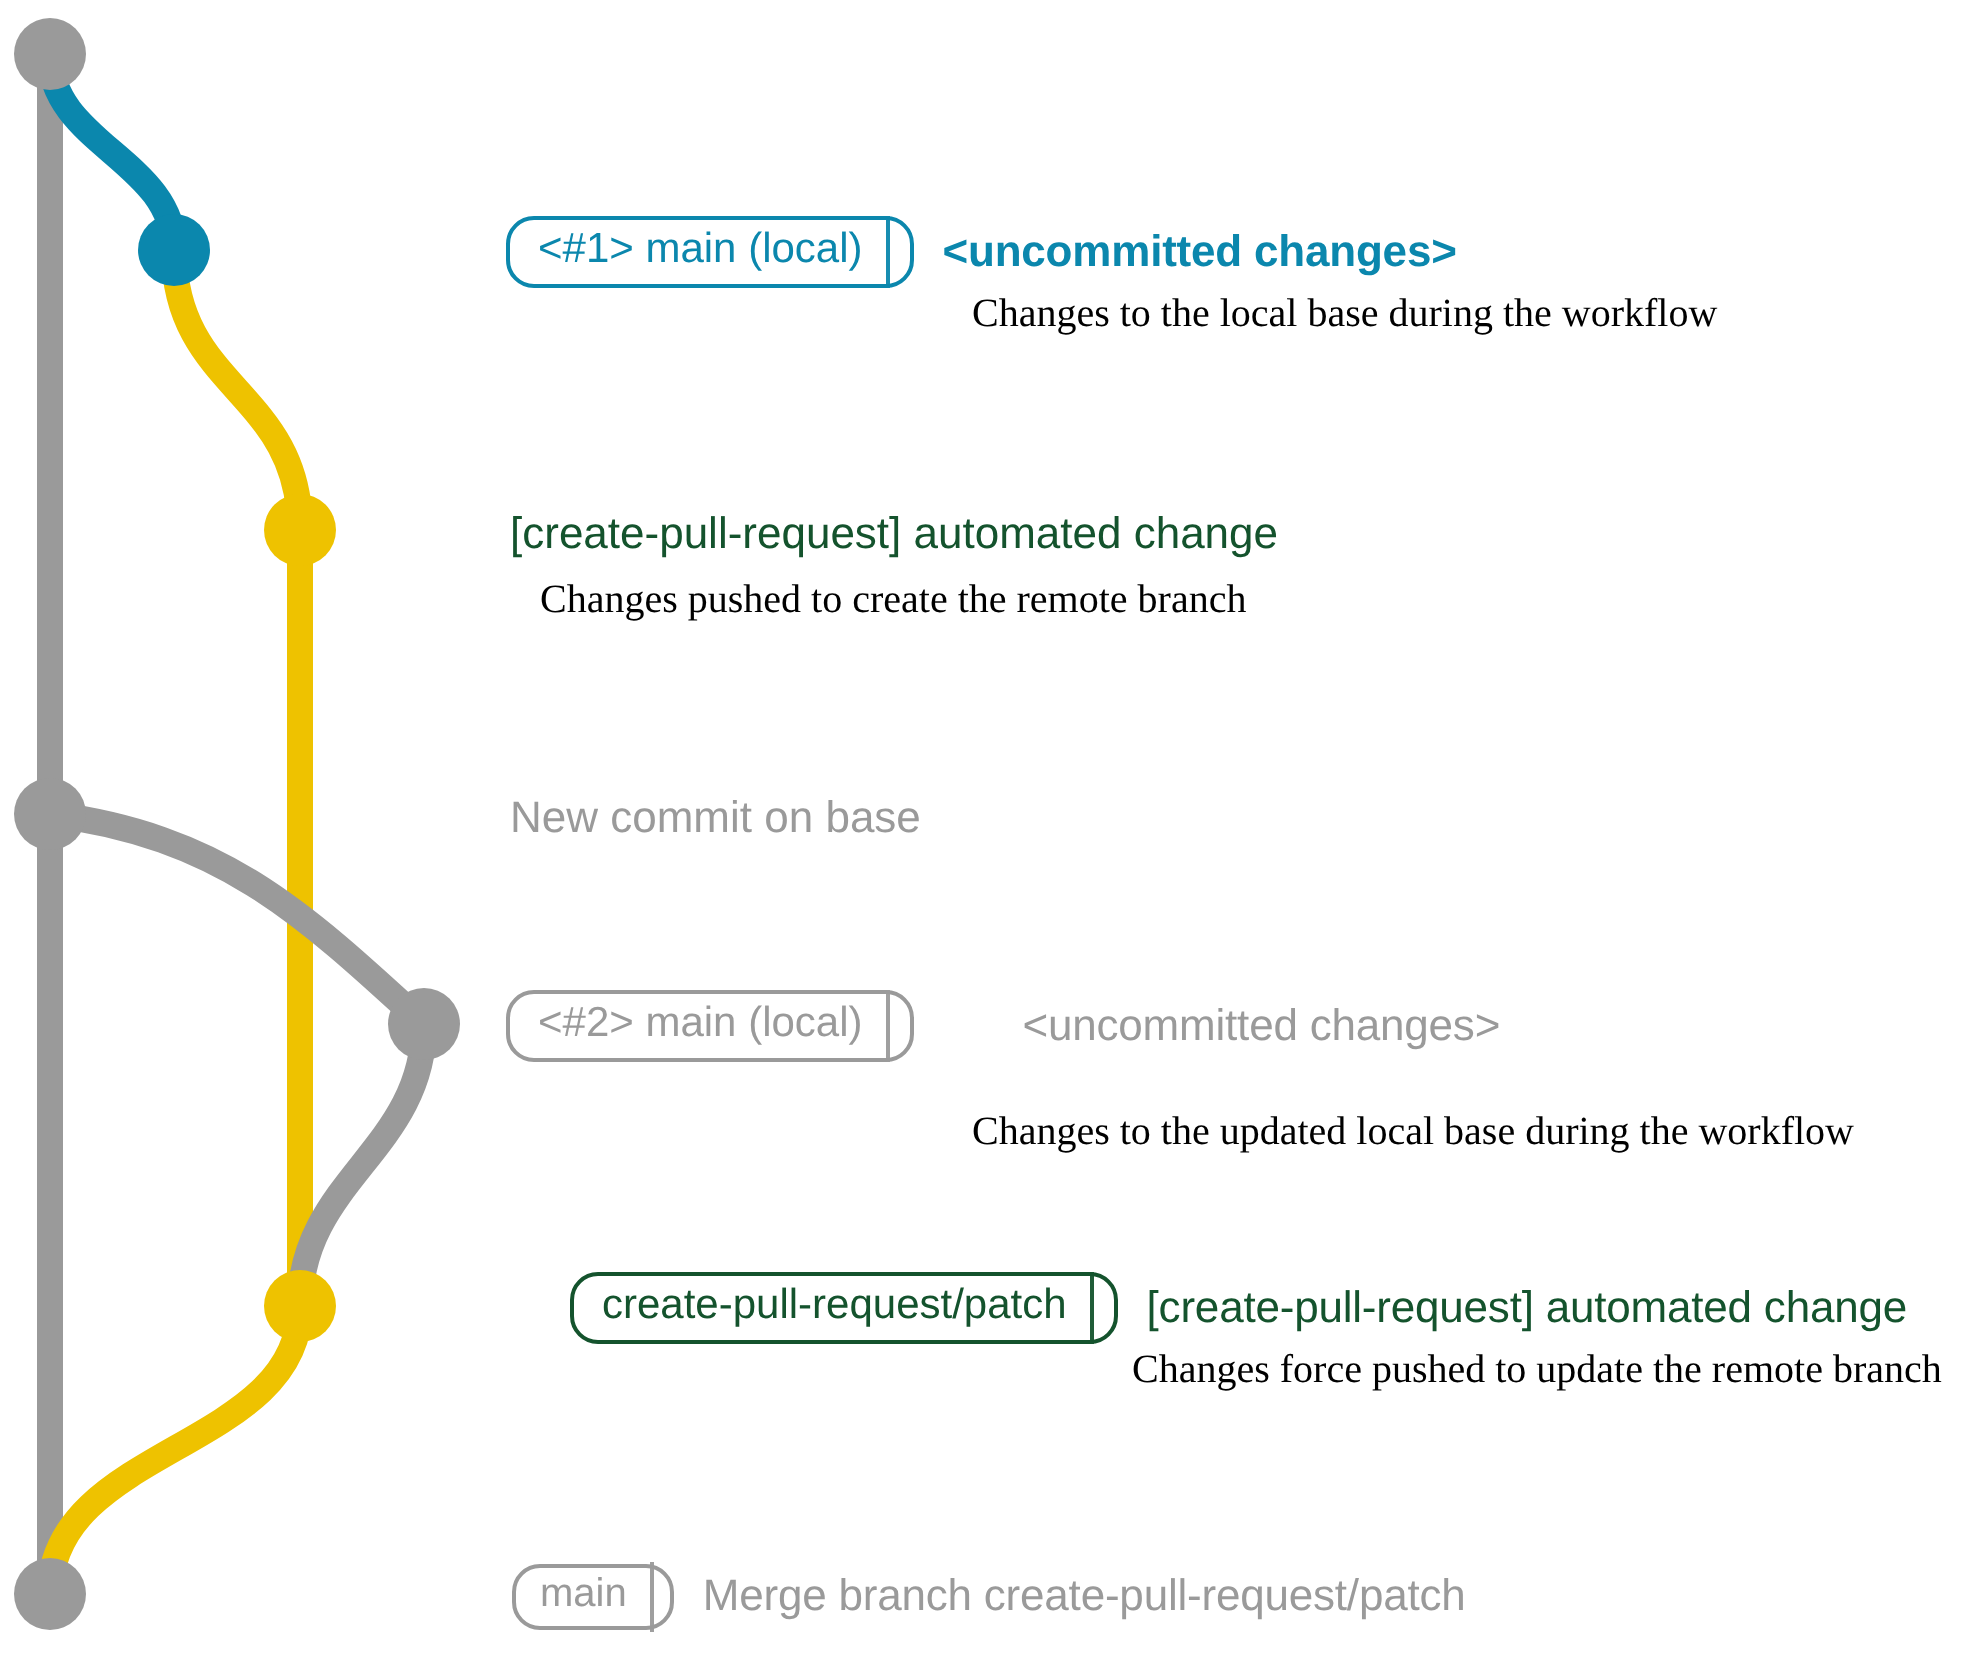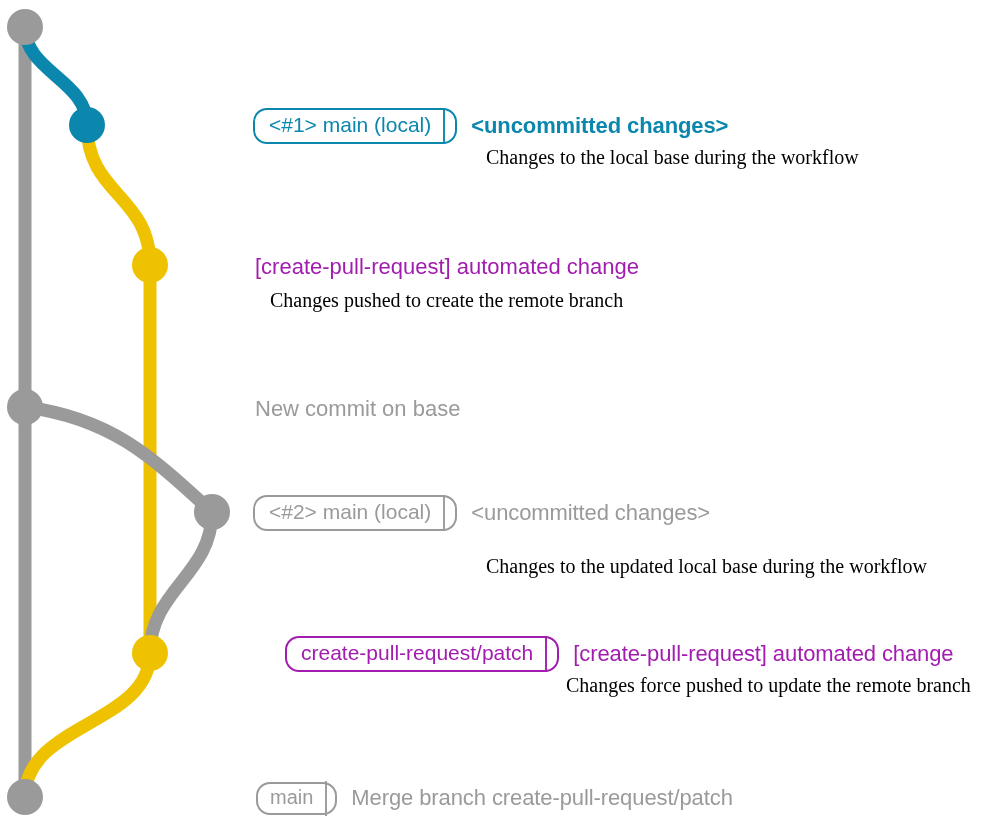--- a/index.html
+++ b/index.html
@@ -81,21 +81,21 @@
   .desc {
     position: absolute;
     font-family: Liberation Serif, serif;
     font-size: 20px;
     color: #000000;
     white-space: nowrap;
   }
 
   
   .c-blue   { color: #0b87ad; }
-  .c-yellow { color: #a21caf; }
+  .c-yellow { color: #14532d; }
   .c-gray   { color: #9a9a9a; }
 </style>
 </head>
 <body>
 
 <svg id="graph-canvas" viewBox="0 0 981 827" xmlns="http://www.w3.org/2000/svg">
 
   <g fill="none" stroke-linecap="round" stroke-width="13">
 
     <path stroke="#9a9a9a" d="M 25 27 L 25 407 L 25 797"></path>
@@ -137,21 +137,21 @@
 
   <div class="row" style="left:255px; top:251px; height:32px;">
     <span class="standalone c-yellow">[create-pull-request] automated change</span>
   </div>
   <div class="desc" style="left:270px; top:289px;"><span>Changes pushed to create the remote branch</span></div>
 
   <div class="row" style="left:255px; top:393px; height:32px;">
     <span class="standalone c-gray">New commit on base</span>
   </div>
 
-  <div class="row" style="left:253px; top:493px; height:40px;">
+  <div class="row" style="left:253px; top:493px; height:40px;gap:40px;">
     <span class="badge c-gray">
       <span class="badge-inner">&lt;#2&gt; main (local)</span>
     </span>
     <span class="subject with-gap c-gray">&lt;uncommitted changes&gt;</span>
   </div>
   <div class="desc" style="left:486px; top:555px;"><span>Changes to the updated local base during the workflow</span></div>
 
   <div class="row" style="left:253px; top:634px; height:40px;padding-left:32px;">
     <span class="badge c-yellow">
       <span class="badge-inner">create-pull-request/patch</span>

